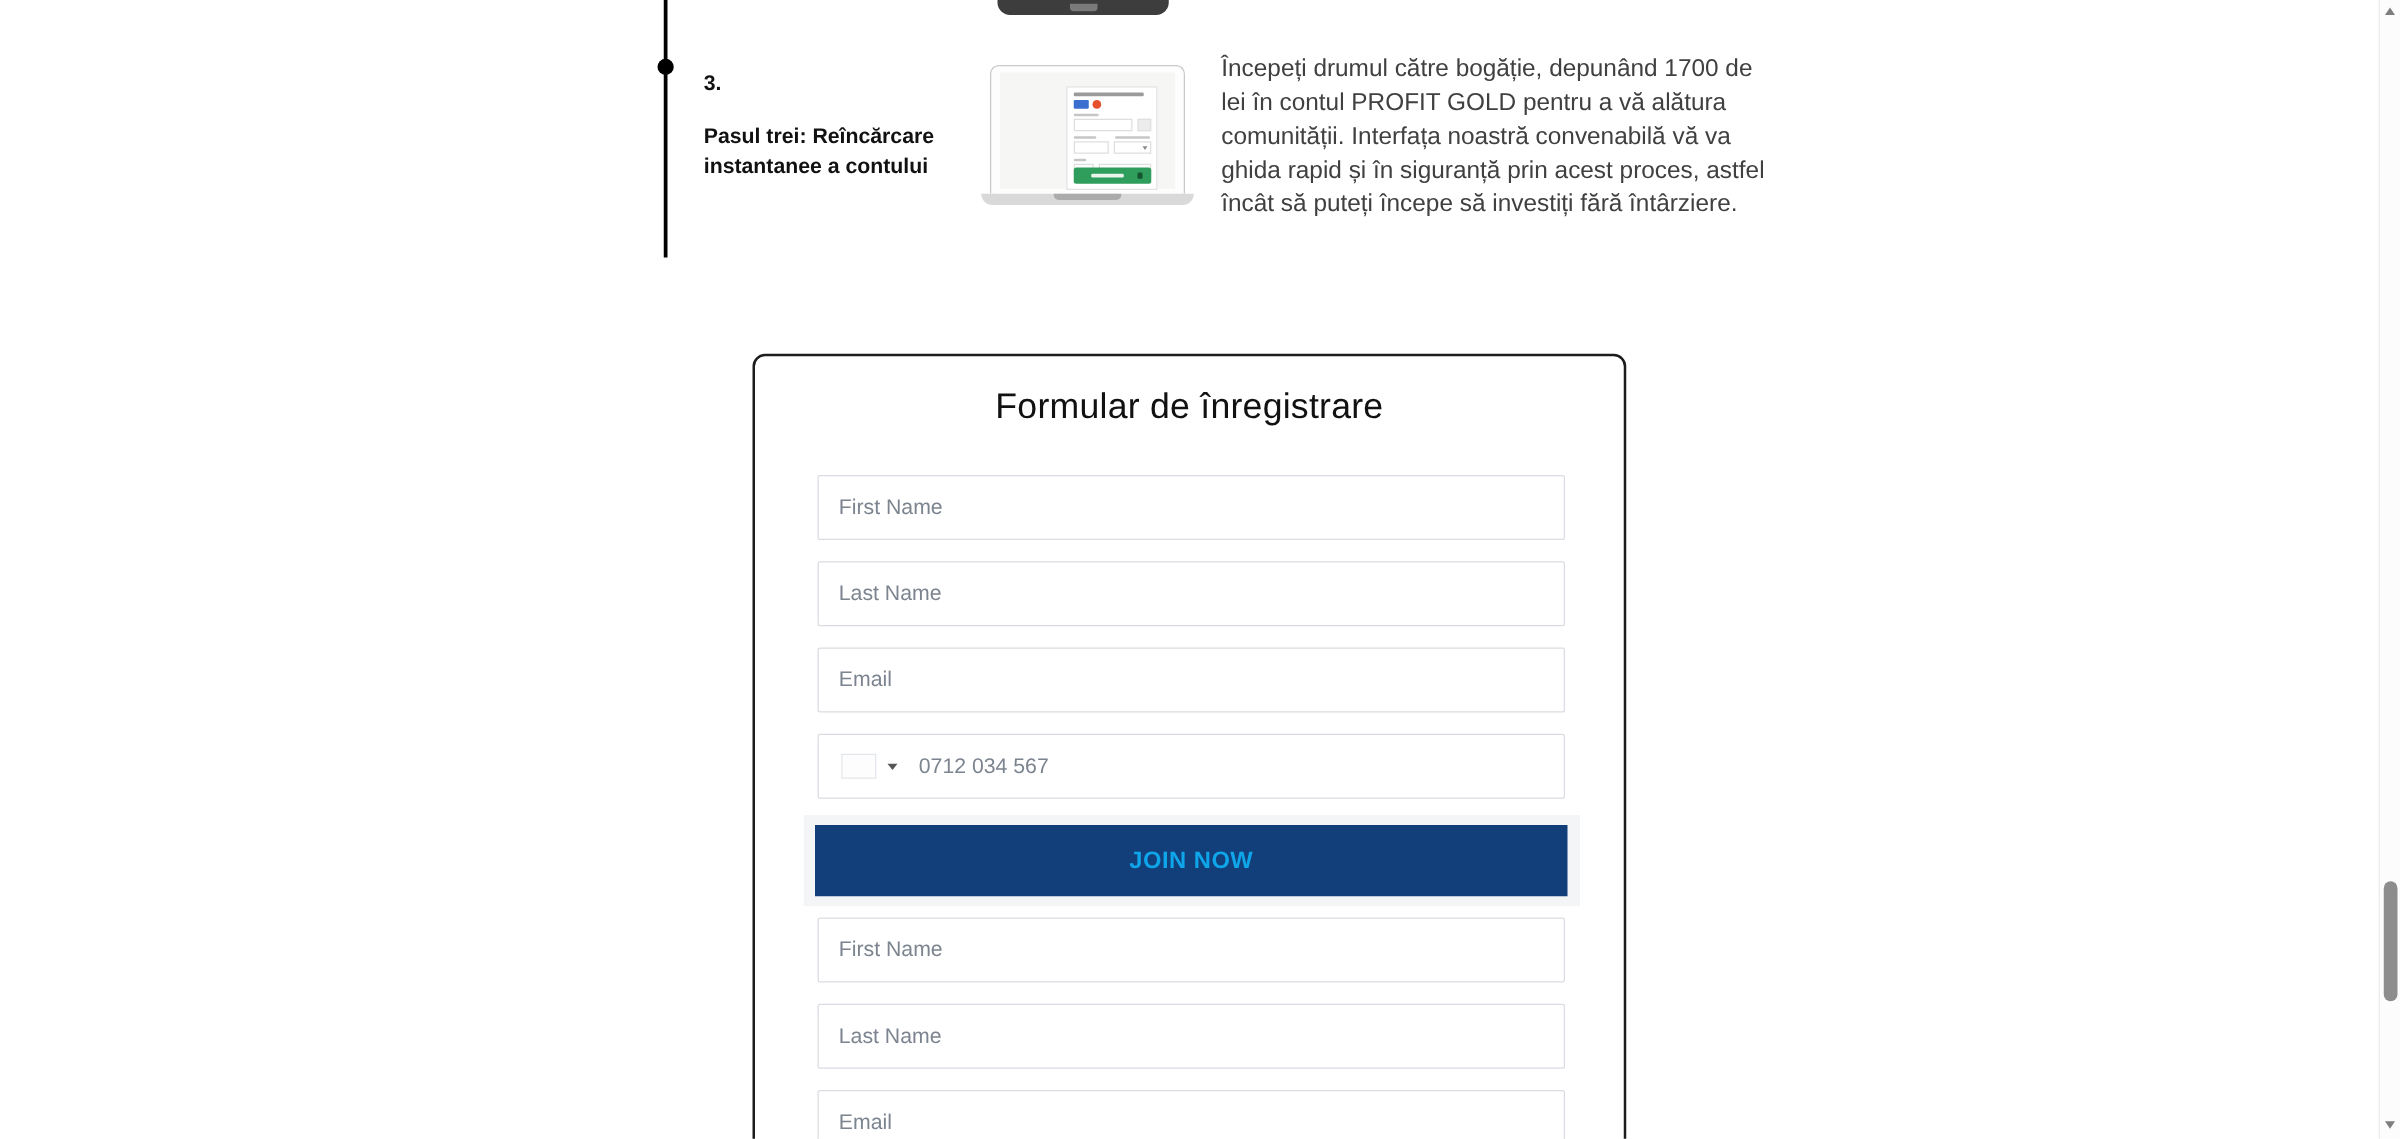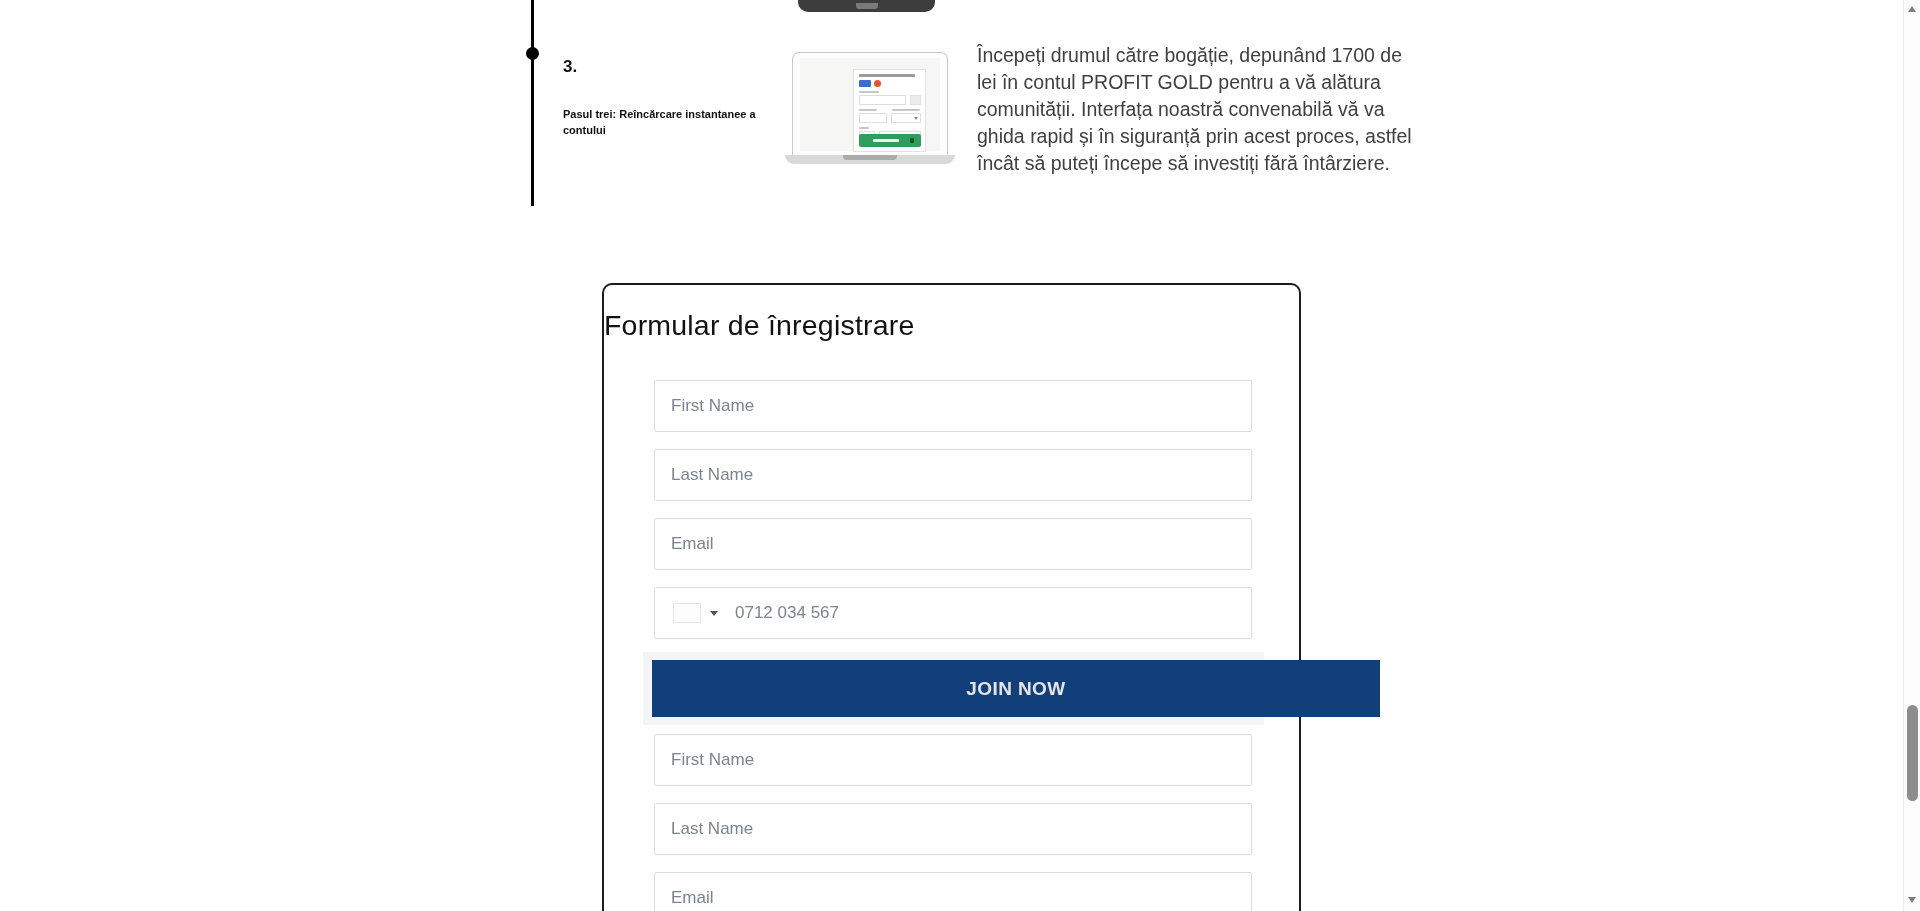--- a/index.html
+++ b/index.html
@@ -5,21 +5,21 @@
   * { margin: 0; padding: 0; box-sizing: border-box; }
   html, body { width: 1920px; height: 911px; overflow: hidden; background: #ffffff;
     font-family: "Liberation Sans", "DejaVu Sans", sans-serif; }
   .page { position: relative; width: 1920px; height: 911px; background: #ffffff; }
 
   
   .timeline-line { position: absolute; left: 531px; top: 0; width: 3px; height: 206px; background: #000; }
   .timeline-dot { position: absolute; left: 526px; top: 47px; width: 13px; height: 13px; border-radius: 50%; background: #000; }
   .step-text { position: absolute; left: 563px; top: 56px; width: 205px; color: #111; }
   .step-number { font-size: 17px; font-weight: 600; line-height: 1.35; }
-  .step-title { margin-top: 28px; font-size: 11px; font-weight: 600; line-height: 1.42; }
+  .step-title { margin-top: 18px; font-size: 17px; font-weight: 600; line-height: 1.42; }
 
   
   .laptop-prev { position: absolute; left: 798px; top: -10px; width: 137px; height: 22px;
     background: #3d3d3d; border-radius: 0 0 10px 10px; }
   .laptop-prev-notch { position: absolute; left: 58px; bottom: 3px; width: 22px; height: 6px;
     background: #7a7a7a; border-radius: 0 0 3px 3px; }
   .laptop { position: absolute; left: 792px; top: 52px; width: 156px; height: 103px;
     background: #fdfdfd; border: 1px solid #c9c9c9; border-bottom: none; border-radius: 7px 7px 0 0; }
   .laptop-screen { position: absolute; left: 7px; top: 5px; width: 140px; height: 93px; background: #f6f6f4; }
   .laptop-base { position: absolute; left: 785px; top: 155px; width: 170px; height: 9px;
@@ -40,42 +40,42 @@
   .mini-caret { position: absolute; width: 0; height: 0; border-left: 2px solid transparent;
     border-right: 2px solid transparent; border-top: 3px solid #8a8a8a; }
 
   
   .step-desc { position: absolute; left: 977px; top: 42px; width: 444px;
     font-size: 19.5px; line-height: 27px; color: #404040; }
 
   
   .form-card { position: absolute; left: 602px; top: 283px; width: 699px; height: 700px;
     background: #fff; border: 2px solid #1c1c1c; border-radius: 10px; }
-  .form-title { position: absolute; left: 0; top: 24px; width: 100%; text-align: left;
+  .form-title { position: absolute; left: 0; top: 24px; width: 100%; text-align: center;
     font-size: 28.5px; font-weight: 400; color: #111; letter-spacing: 0.2px; }
   .btn-band { position: absolute; left: 39px; top: 367px; width: 621px; height: 73px; background: #f4f5f7; }
   .text-input { position: absolute; left: 50px; width: 598px; height: 52px;
     background: #fff; border: 1px solid #d9dce1; border-radius: 2px; padding: 0 16px;
     font-size: 17px; color: #333; outline: none;
     font-family: "Liberation Sans", "DejaVu Sans", sans-serif; }
   .text-input::placeholder { color: #7c848f; opacity: 1; }
   .input-1 { top: 95px; }
   .input-2 { top: 164px; }
   .input-3 { top: 233px; }
   .phone-row { position: absolute; left: 50px; top: 302px; width: 598px; height: 52px;
     background: #fff; border: 1px solid #d9dce1; border-radius: 2px; display: flex; align-items: center; }
   .flag-box { width: 28px; height: 20px; margin-left: 18px; background: #fdfdfd; border: 1px solid #e3e6ea; }
   .flag-caret { width: 0; height: 0; margin-left: 9px; border-left: 4px solid transparent;
     border-right: 4px solid transparent; border-top: 5px solid #555; }
   .phone-input { flex: 1; height: 100%; border: none; outline: none; background: transparent;
     padding: 0 0 0 17px; font-size: 17px; color: #333;
     font-family: Liberation Sans, sans-serif; }
   .phone-input::placeholder { color: #7c848f; opacity: 1; }
-  .join-btn { position: absolute; left: 48px; top: 375px; width: 728px; height: 57px;
-    background: #123e7a; color: #e5e5e5; border: none; font-size: 19px; font-weight: 700;
+  .join-btn { position: absolute; left: 48px; top: 375px; width: 602px; height: 57px;
+    background: #123e7a; color: #0ea5e9; border: none; font-size: 19px; font-weight: 700;
     letter-spacing: 0.4px; cursor: pointer; text-align: center;
     font-family: "Liberation Sans", "DejaVu Sans", sans-serif; }
   .input-5 { top: 449px; }
   .input-6 { top: 518px; }
   .input-7 { top: 587px; }
 
   
   .scrollbar { position: absolute; right: 0; top: 0; width: 17px; height: 911px;
     background: #fcfcfc; border-left: 1px solid #ececec; }
   .scroll-up { position: absolute; left: 4px; top: 6px; width: 0; height: 0;

